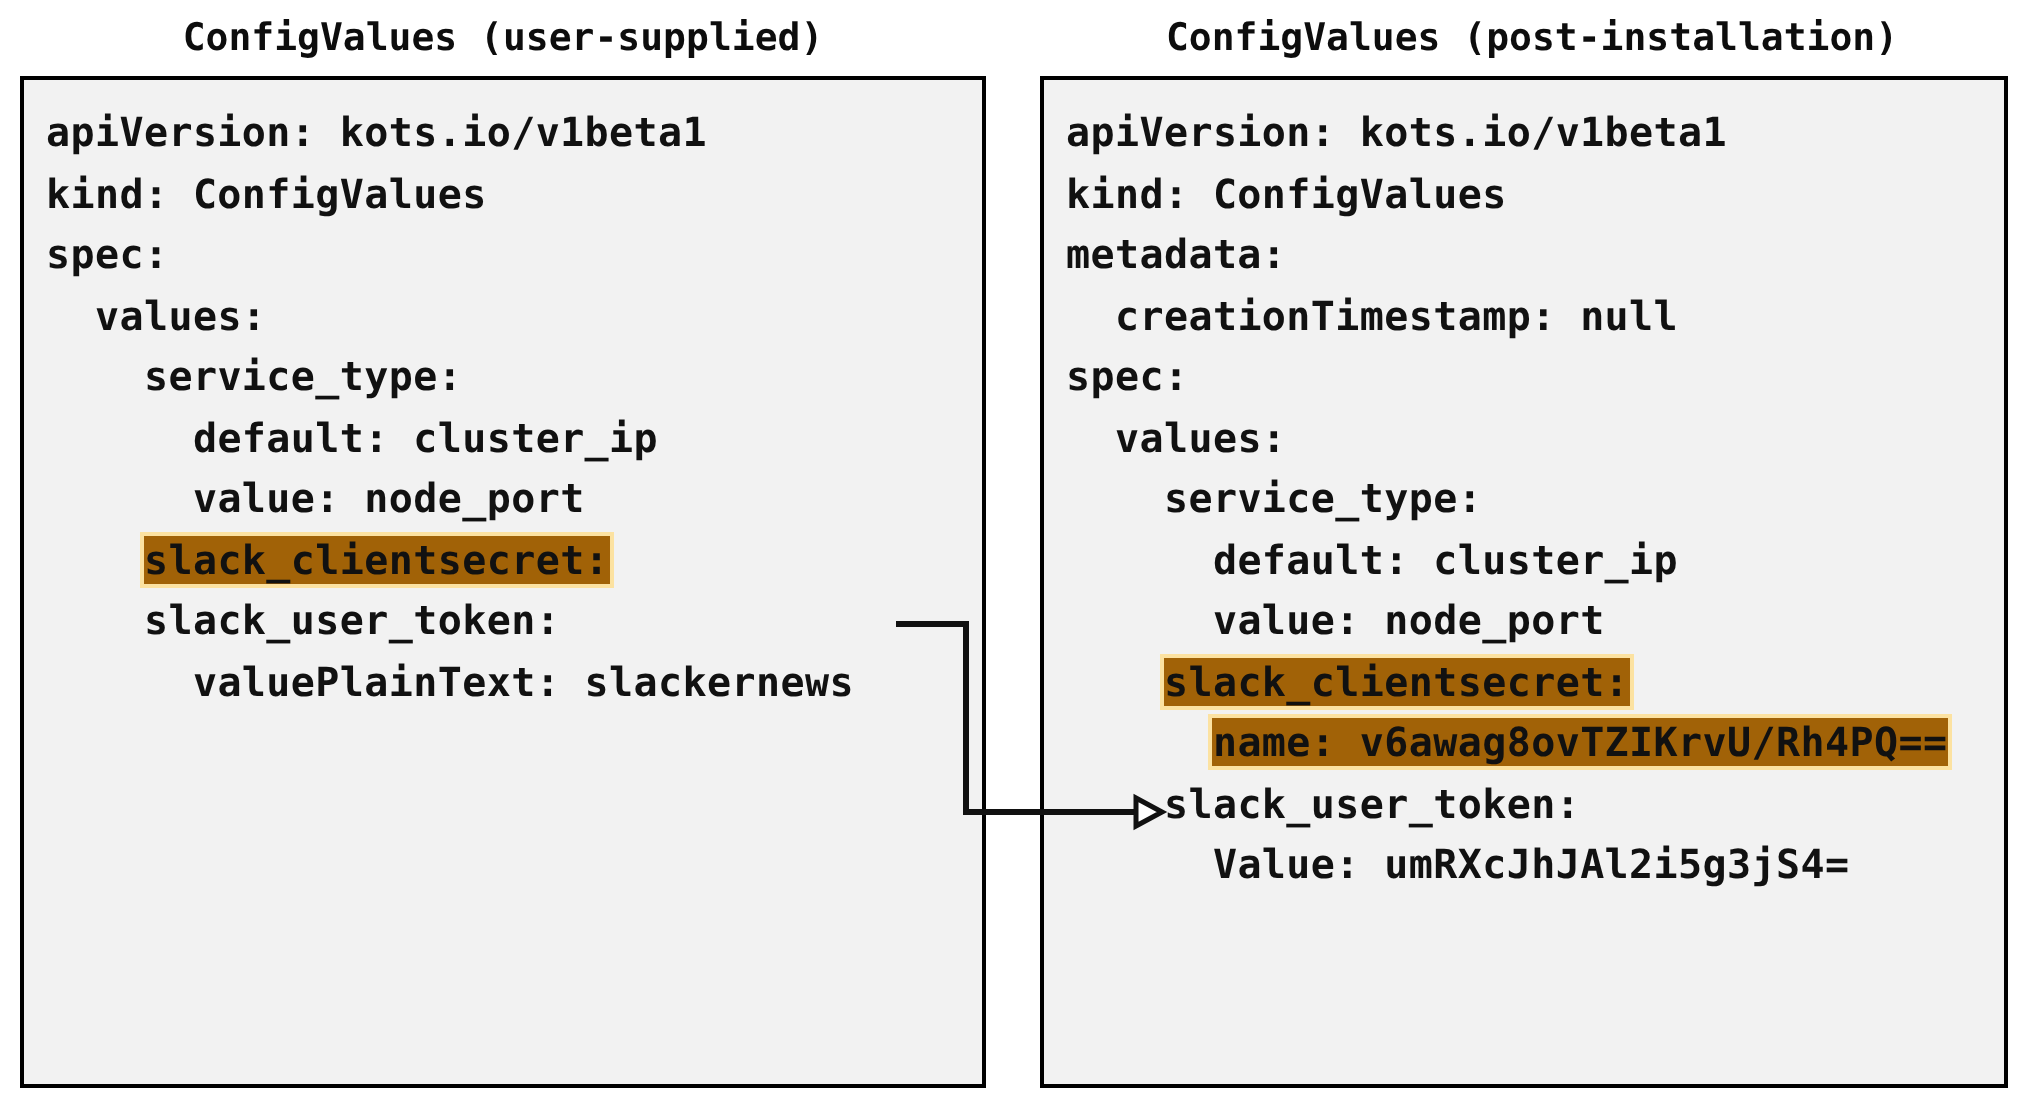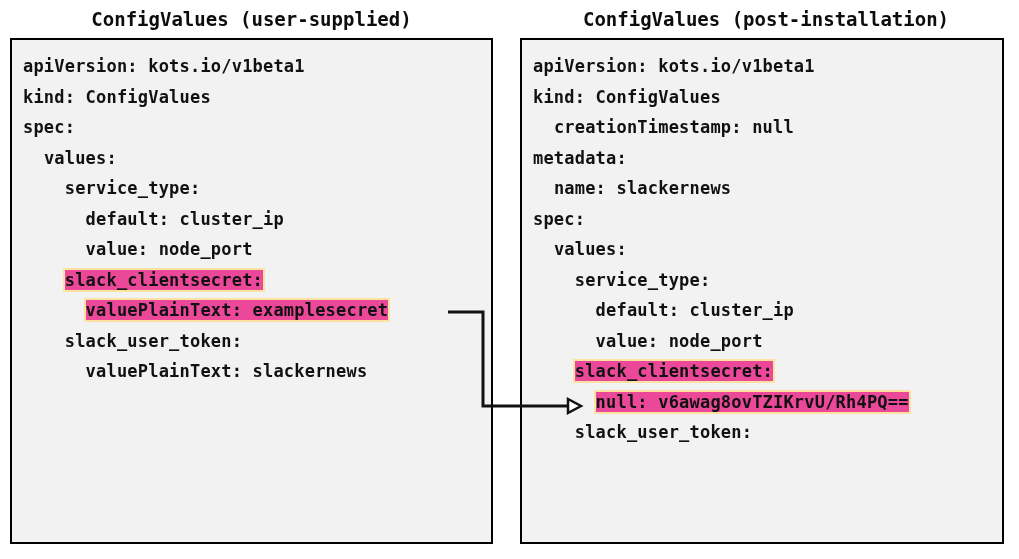--- a/index.html
+++ b/index.html
@@ -50,31 +50,31 @@
     left: 11px;
     right: 0;
   }
 
   .line {
     position: relative;
     height: 30.5px;
     line-height: 30.5px;
     white-space: pre;
     font-family: "DejaVu Sans Mono", "Liberation Mono", monospace;
-    font-size: 17px;
+    font-size: 20px;
     font-weight: bold;
     color: #111111;
     letter-spacing: 0.2px;
   }
   .line > .seg {
     white-space: pre;
     display: inline;
   }
   .line.hl > .seg {
-    background: #ec4899;
+    background: #a16207;
     box-shadow: 0 0 0 2px #fce2a1;
   }
 
   
   #connector {
     position: absolute;
     left: 0;
     top: 0;
     width: 1019px;
     height: 559px;
@@ -94,41 +94,40 @@
   <div id="panel-left" class="panel">
     <div class="code" id="code-left">
         <div class="line"><span class="seg">apiVersion: kots.io/v1beta1</span></div>
         <div class="line"><span class="seg">kind: ConfigValues</span></div>
         <div class="line"><span class="seg">spec:</span></div>
         <div class="line"><span class="indent">  </span><span class="seg">values:</span></div>
         <div class="line"><span class="indent">    </span><span class="seg">service_type:</span></div>
         <div class="line"><span class="indent">      </span><span class="seg">default: cluster_ip</span></div>
         <div class="line"><span class="indent">      </span><span class="seg">value: node_port</span></div>
         <div class="line hl"><span class="indent">    </span><span class="seg">slack_clientsecret:</span></div>
-        <div class="line hl"><span class="indent">      </span><span class="seg">valuePlainText: examplesecret</span></div>
         <div class="line"><span class="indent">    </span><span class="seg">slack_user_token:</span></div>
         <div class="line"><span class="indent">      </span><span class="seg">valuePlainText: slackernews</span></div>
       </div>
   </div>
 
   <div id="panel-right" class="panel">
     <div class="code" id="code-right">
         <div class="line"><span class="seg">apiVersion: kots.io/v1beta1</span></div>
         <div class="line"><span class="seg">kind: ConfigValues</span></div>
+        <div class="line"><span class="seg">metadata:</span></div>
         <div class="line"><span class="indent">  </span><span class="seg">creationTimestamp: null</span></div>
-        <div class="line"><span class="seg">metadata:</span></div>
-        <div class="line"><span class="indent">  </span><span class="seg">name: slackernews</span></div>
         <div class="line"><span class="seg">spec:</span></div>
         <div class="line"><span class="indent">  </span><span class="seg">values:</span></div>
         <div class="line"><span class="indent">    </span><span class="seg">service_type:</span></div>
         <div class="line"><span class="indent">      </span><span class="seg">default: cluster_ip</span></div>
         <div class="line"><span class="indent">      </span><span class="seg">value: node_port</span></div>
         <div class="line hl"><span class="indent">    </span><span class="seg">slack_clientsecret:</span></div>
-        <div class="line hl"><span class="indent">      </span><span class="seg">null: v6awag8ovTZIKrvU/Rh4PQ==</span></div>
+        <div class="line hl"><span class="indent">      </span><span class="seg">name: v6awag8ovTZIKrvU/Rh4PQ==</span></div>
         <div class="line"><span class="indent">    </span><span class="seg">slack_user_token:</span></div>
+        <div class="line"><span class="indent">      </span><span class="seg">Value: umRXcJhJAl2i5g3jS4=</span></div>
       </div>
   </div>
 
   <svg id="connector" viewBox="0 0 1019 559">
     <polyline points="448,312 483,312 483,406 570,406" fill="none" stroke="#111111" stroke-width="3" stroke-linejoin="miter" stroke-linecap="butt"></polyline>
     <polygon points="568,399 581,406 568,413" fill="#ffffff" stroke="#111111" stroke-width="2.5" stroke-linejoin="miter"></polygon>
   </svg>
 
 </div>
 

